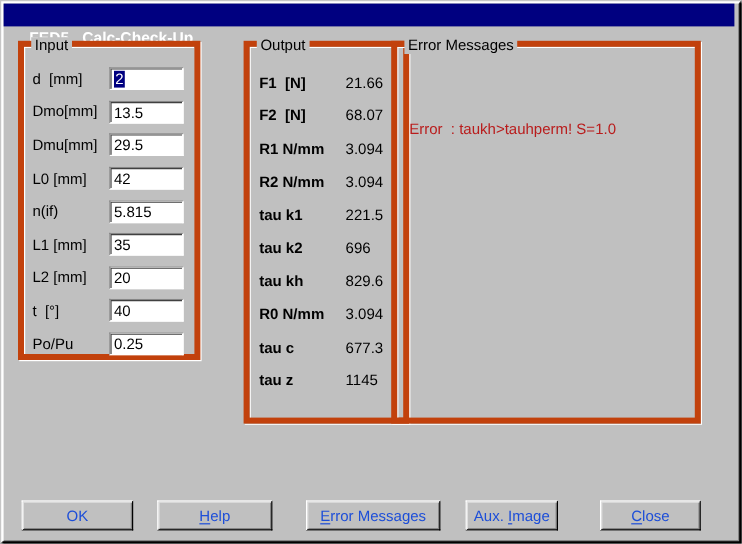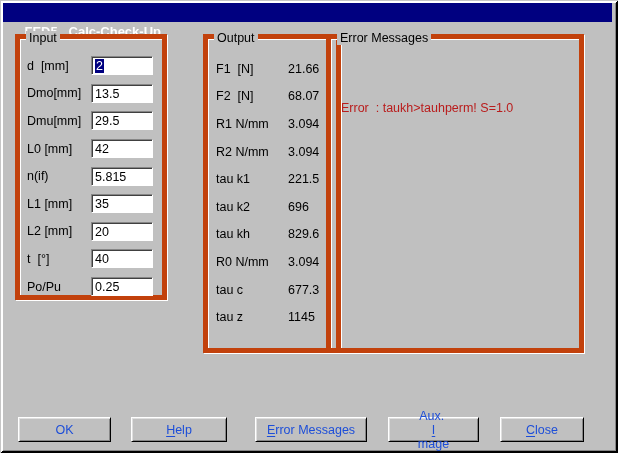--- a/index.html
+++ b/index.html
@@ -36,37 +36,37 @@
     margin-left:auto;width:62px;height:19px;background:#fff;
     border:1px solid;border-color:#868686 #fff #fff #868686;
     box-shadow: inset 1px 1px 0 #404040;
     font-size:12.5px;line-height:16px;padding:1px 1px 0 3px;white-space:pre;
     color:#000;overflow:hidden;
   }
   .sel{background:#000080;color:#fff;padding:0 1px;}
 
   .out-rows{padding-top:16px;}
   .out-row{height:27.6px;display:flex;align-items:center;padding-left:8px;}
-  .out-row .olabel{width:72px;font-size:12.5px;white-space:pre;color:#000;}
+  .out-row .olabel{width:72px;font-size:12.5px;white-space:pre;color:#000;font-weight:bold;}
   .out-row .ovalue{font-size:12.5px;white-space:pre;color:#000;}
 
   .error-msg{padding:22px 6px 0 10px;font-size:12.5px;white-space:pre;color:#b91c1c;margin-top:40px;}
 
   .btn{
     position:absolute;top:417px;height:25px;background:#c0c0c0;
     border:1px solid;border-color:#fff #000 #000 #fff;
     box-shadow: inset 1px 1px 0 #dfdfdf, inset -1px -1px 0 #868686;
     font-size:12.5px;color:#1d4ed8;display:flex;align-items:center;justify-content:center;
     white-space:pre;padding:0;cursor:default;
   }
   .btn .accel{text-decoration:underline;text-underline-offset:2px;}
   #btn-ok{left:18px;width:93px;}
   #btn-help{left:131px;width:96px;}
   #btn-error{left:255px;width:112px;}
-  #btn-aux{left:388px;width:91px;flex-direction:column;}
+  #btn-aux{left:388px;width:77px;}
   #btn-close{left:500px;width:84px;}
 </style>
 </head>
 <body>
 
 <div class="window">
   <div class="titlebar">
     <span>FED5   Calc-Check-Up</span>
   </div>
 

